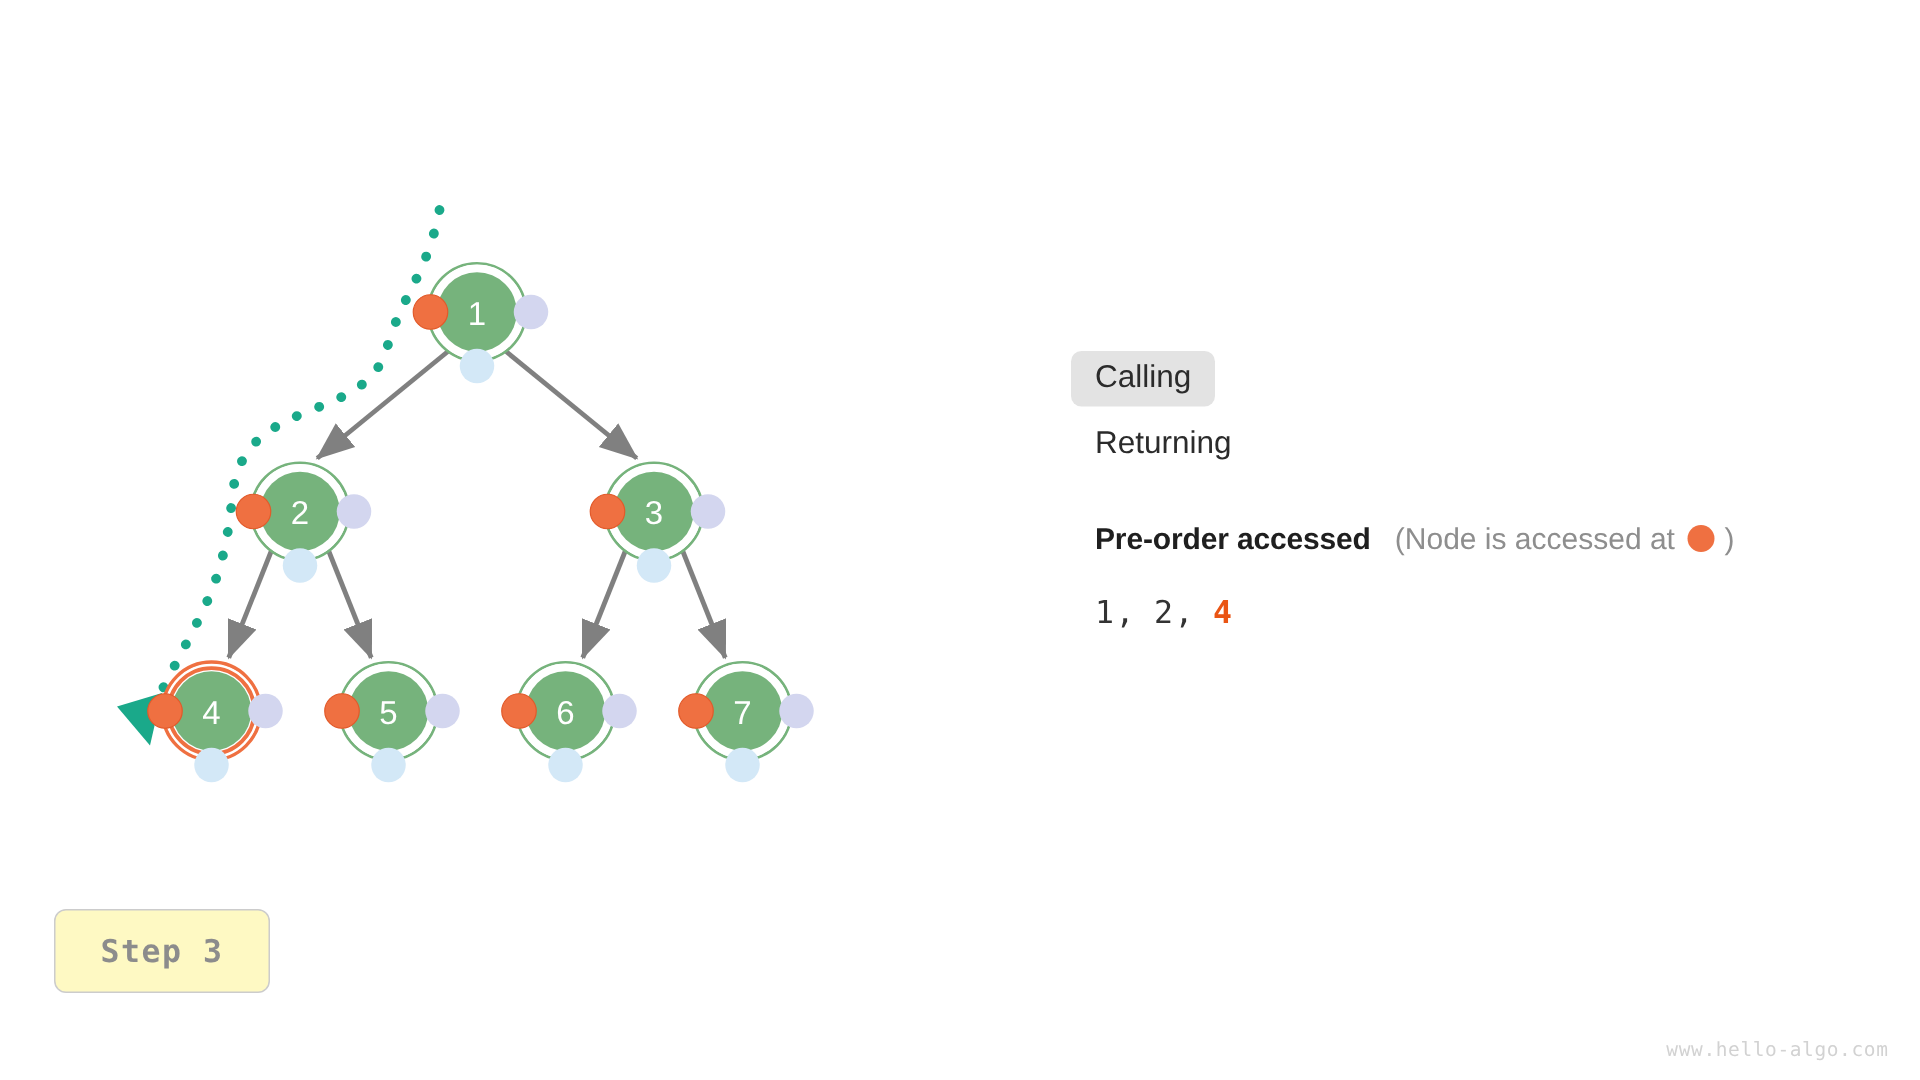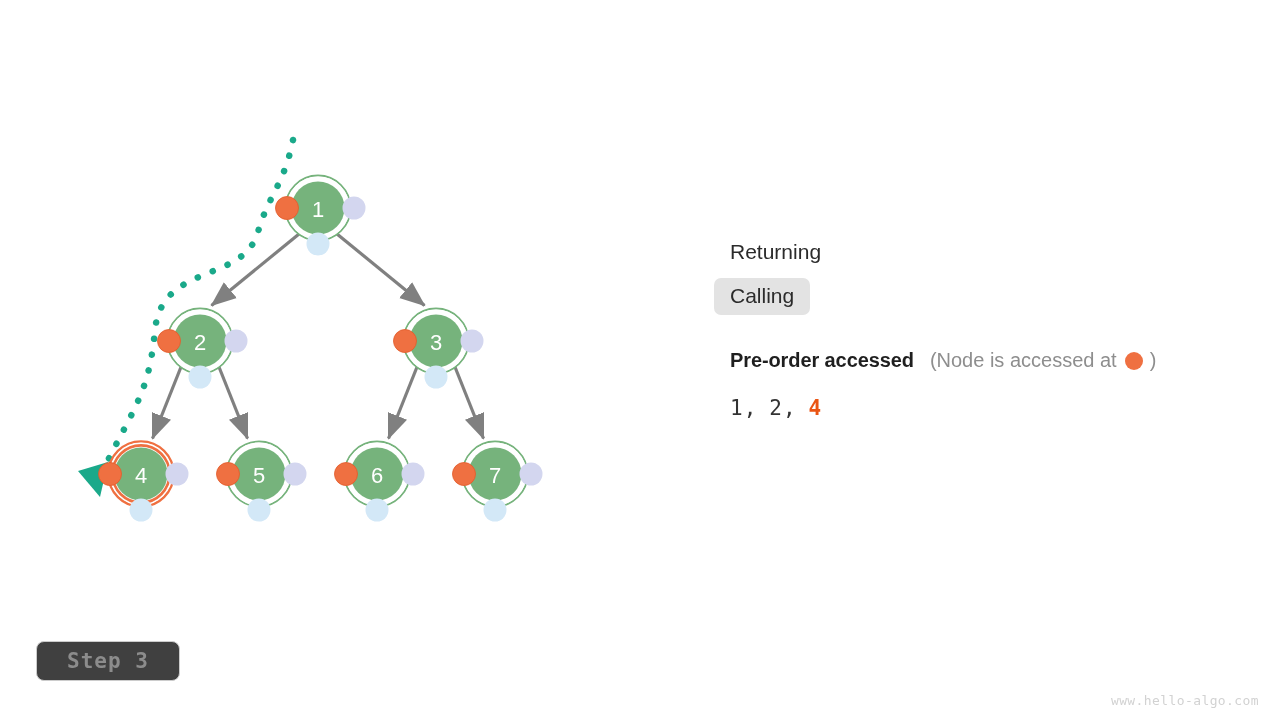--- a/index.html
+++ b/index.html
@@ -77,21 +77,20 @@
     font-size: 20px;
     font-weight: bold;
     color: #1f1f1f;
     letter-spacing: -0.1px;
   }
   #legend-note {
     font-size: 20px;
     color: #8e8e8e;
     margin-left: 16px;
     display: flex;
-    align-items: center;
   }
   .legend-dot {
     display: inline-block;
     width: 18px;
     height: 18px;
     border-radius: 50%;
     background: #ef7041;
     margin: 0 7px 0 8px;
     position: relative;
     top: 1px;
@@ -112,27 +111,27 @@
   }
   #sequence .seq-item.current {
     color: #ea5514;
     font-weight: bold;
   }
 
   
   #step-badge {
     position: absolute;
     left: 36px;
-    top: 641px;
+    top: 606px;
     width: 144px;
-    height: 40px;
+    height: 56px;
     box-sizing: border-box;
     border: 1px solid #cccccc;
     border-radius: 8px;
-    background: #404040;
+    background: #fef9c3;
     display: flex;
     align-items: center;
     justify-content: center;
     font-family: "DejaVu Sans Mono", "Liberation Mono", monospace;
     font-size: 21px;
     font-weight: bold;
     color: #8c8c8c;
     letter-spacing: 1px;
   }
 
@@ -238,24 +237,24 @@
           <circle cx="464" cy="474" r="11.5" fill="#ef7041" stroke="#e25a2a" stroke-width="0.8"></circle>
           <text x="495" y="475" class="node-label">7</text>
         </g>
       </g>
   </svg>
 
   <div id="panel">
 
     <div id="states">
       <div class="state-row">
-        <span class="state-chip">Returning</span>
+        <span class="state-chip active">Calling</span>
       </div>
       <div class="state-row">
-        <span class="state-chip active">Calling</span>
+        <span class="state-chip">Returning</span>
       </div>
     </div>
 
     <div id="legend">
       <span id="legend-title">Pre-order accessed</span>
       <span id="legend-note">
         <span>(Node is accessed at</span>
         <span class="legend-dot"></span>
         <span>)</span>
       </span>

